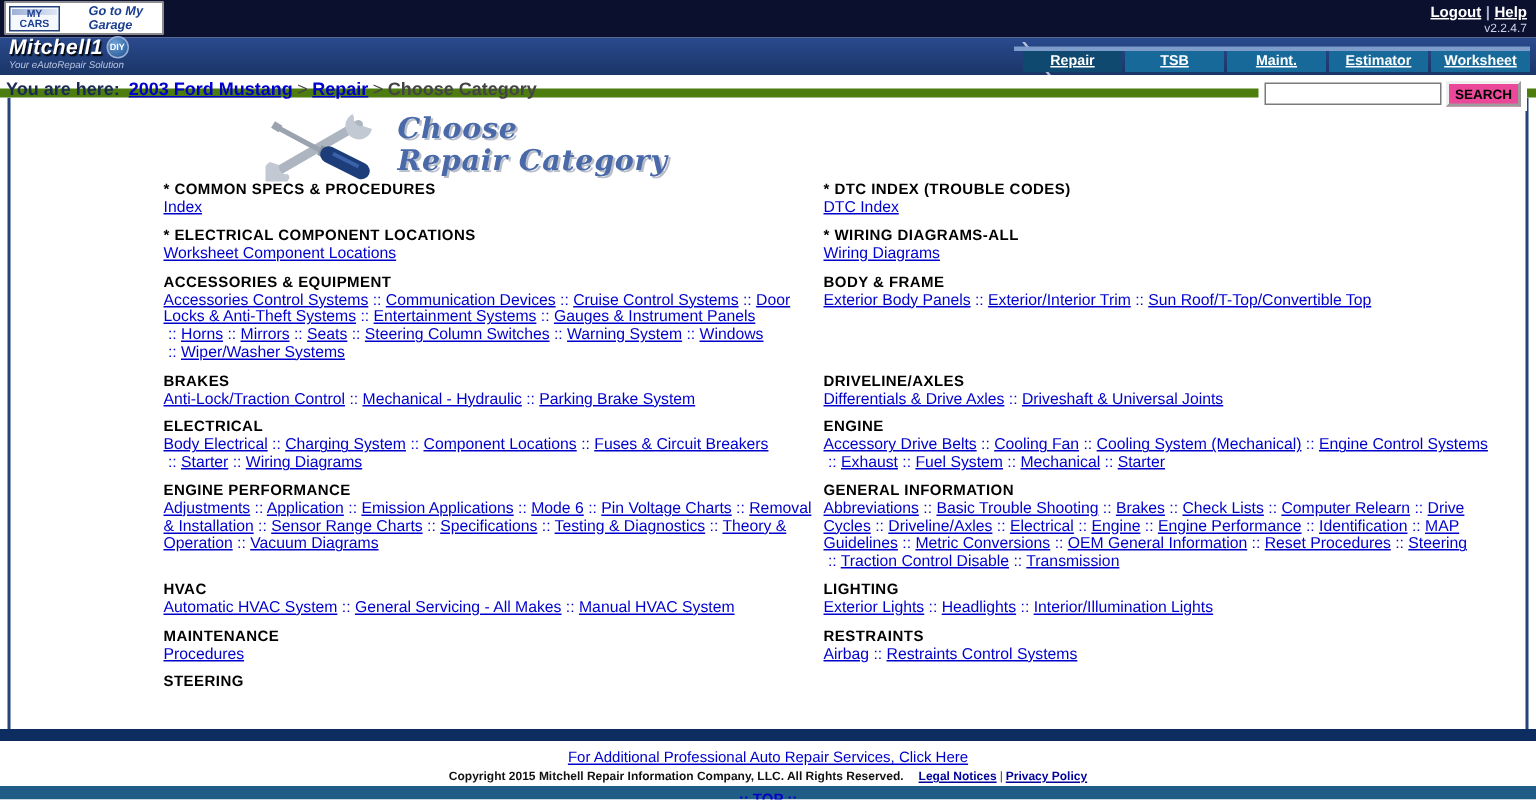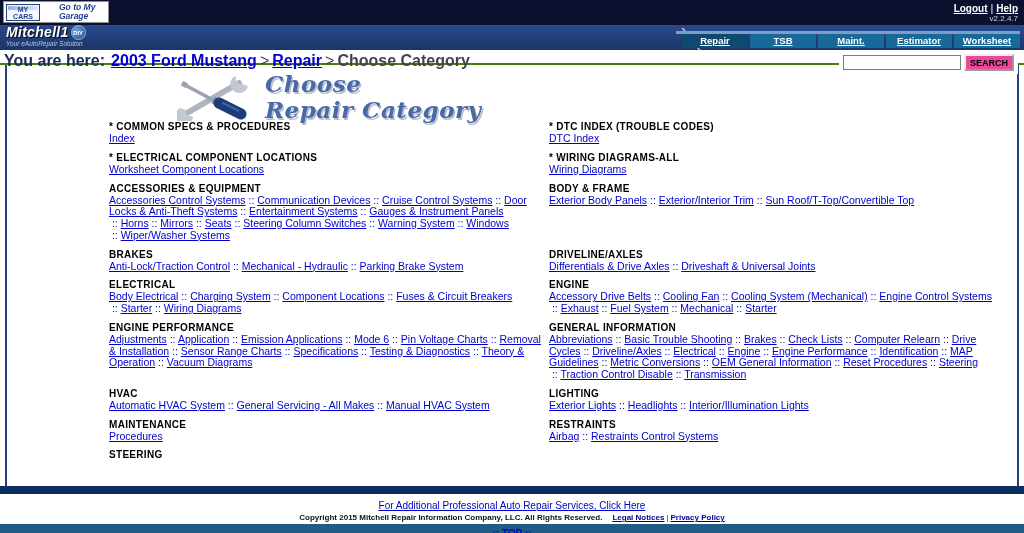--- a/index.html
+++ b/index.html
@@ -31,38 +31,38 @@
   .tagline { font-size:6.5px; color:#b9c4e0; font-style:italic; margin-top:-1px; }
   .swoosh { position:absolute; left:690px; bottom:0; width:26px; height:22px;
     border-left:2px solid #cfd8ea; transform:skewX(38deg); opacity:.85; }
   .tabs { position:absolute; right:4px; bottom:2px; display:flex; gap:2px; }
   .tabs::before { content:''; position:absolute; top:-3px; left:-6px; right:0; height:3px; background:#7d9cc9; }
   .tab { display:block; width:66px; height:14px; line-height:14px; text-align:center;
     background:#17699a; color:#fff; font-size:9.5px; font-weight:bold; text-decoration:underline; }
   .tab.active { background:#10496f; }
 
   
-  .crumbbar { height:15px; background:#fff; border-bottom:2px solid #4d7c0f; padding:2px 0 0 4px;
-    font-size:16px; color:#222; position:relative; z-index:1; }
+  .crumbbar { height:15px; background:#fff; border-bottom:6px solid #4d7c0f; padding:2px 0 0 4px;
+    font-size:12px; color:#222; position:relative; z-index:1; }
   .crumb-prefix { font-weight:bold; color:#1b2a55; margin-right:6px; }
   .crumbbar a { color:#0000cd; font-weight:bold; text-decoration:underline; }
   .crumb-sep { color:#444; margin:0 3px; }
   .crumb-current { font-weight:bold; color:#444; }
 
   
   .search-panel { position:absolute; top:51px; right:6px; z-index:5; background:#fff; padding:3px 4px; display:flex; align-items:center; gap:3px; }
   .search-input { width:118px; height:15px; border:1px solid #7b7b7b; font-size:10px; padding:0 2px; }
   .search-btn { height:17px; font-size:9px; font-weight:bold; color:#000; background:#ec4899;
     border:2px outset #efefef; padding:0 4px; font-family:"Liberation Sans",sans-serif; }
 
   
   .content { margin:0 5px; height:421px; border-left:2px solid #24427c; border-right:2px solid #24427c; background:#fff; overflow:hidden; }
   .page-header { display:flex; align-items:center; gap:14px; padding:8px 0 0 170px; height:56px; }
   .page-title { font-family:"DejaVu Serif", serif; font-style:italic; font-weight:bold;
-    font-size:23px; color:#4a69a8; line-height:1.12; text-shadow:1.5px 1.5px 0 #b9bfca; letter-spacing:0.5px; }
+    font-size:19px; color:#4a69a8; line-height:1.12; text-shadow:1.5px 1.5px 0 #b9bfca; letter-spacing:0.5px; }
   .category-grid { margin-top:0; padding-left:102px; display:grid;
     grid-template-columns:432px 445px; column-gap:8px; row-gap:7px; font-size:10.5px; }
   .cat-heading { font-weight:bold; color:#000; font-size:10px; letter-spacing:0.3px; margin-bottom:1px; }
   .cat-links { line-height:1.12; }
   .cat-link { color:#0000cd; text-decoration:underline; }
   .sep { color:#0000cd; white-space:pre; }
 
   
   .footbar1 { height:8px; background:#0d2c5f; }
   .footer { height:30px; background:#fff; text-align:center; padding-top:1px; }

